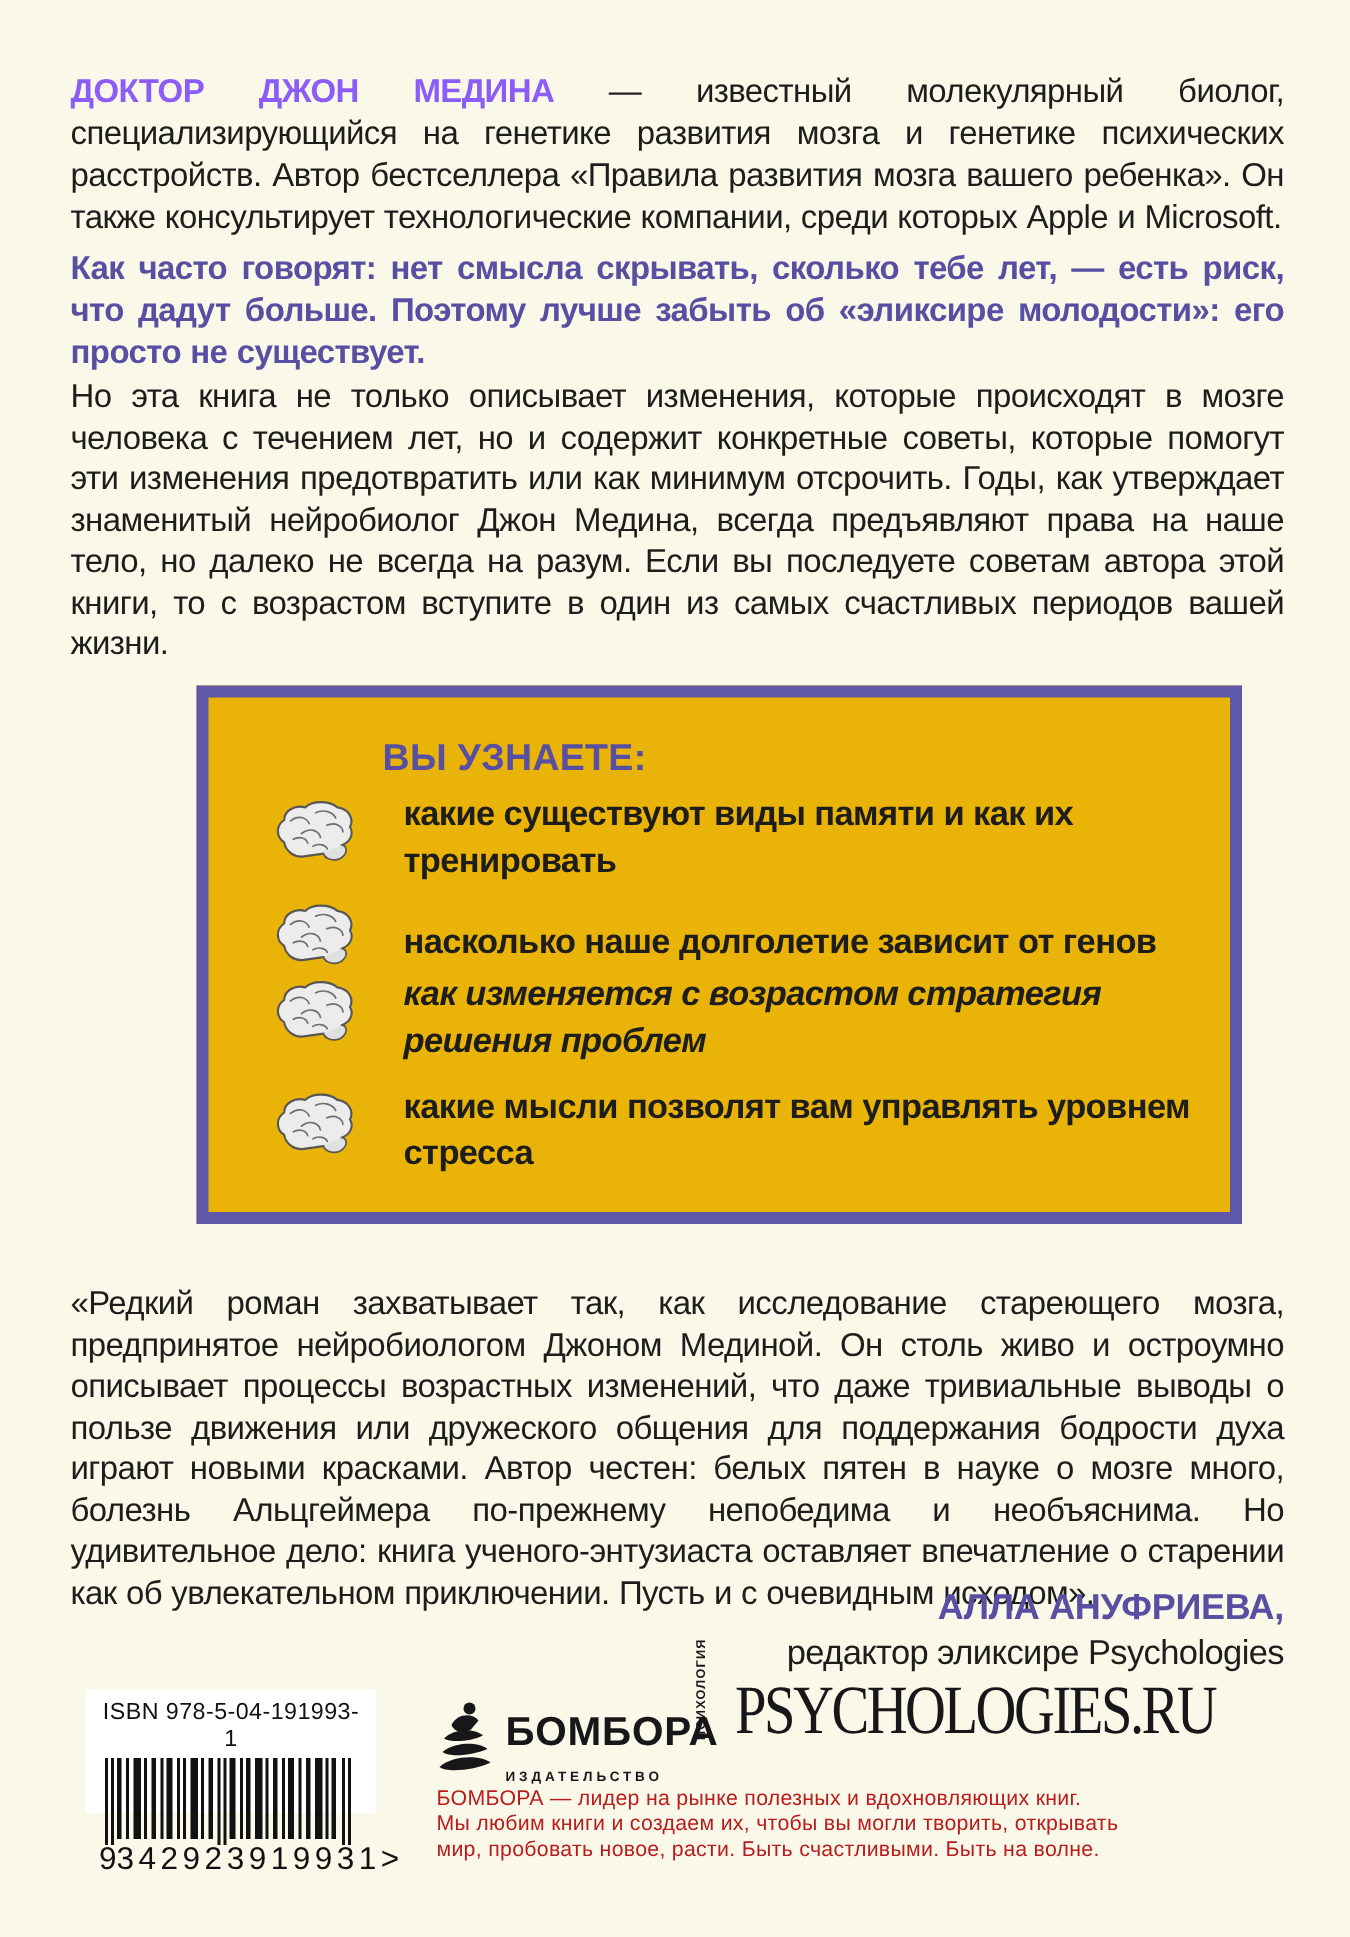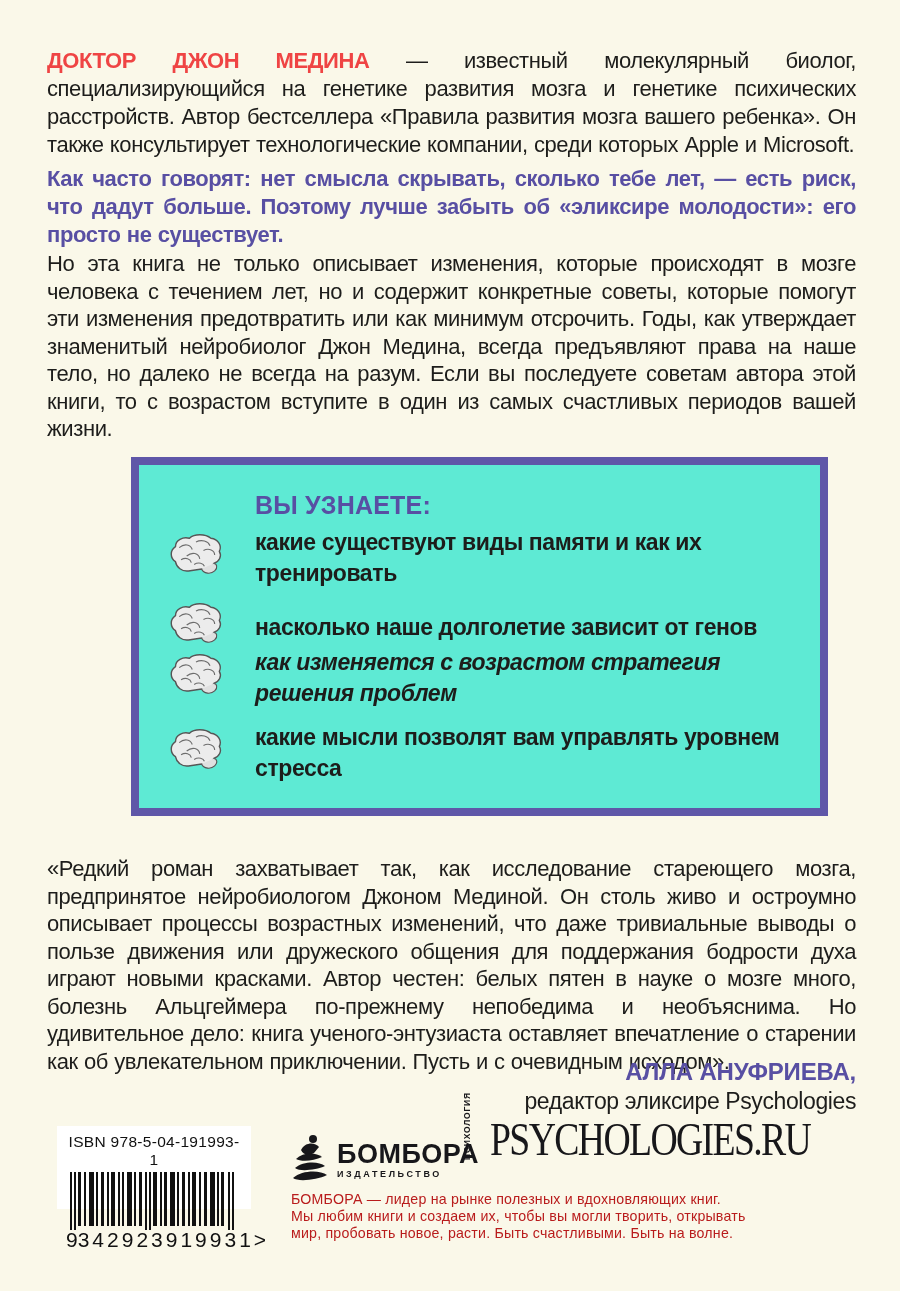--- a/index.html
+++ b/index.html
@@ -20,50 +20,50 @@
     position: absolute;
     left: 47px;
     right: 44px;
     text-align: justify;
     font-size: 22px;
     line-height: 28px;
     letter-spacing: -0.4px;
     word-spacing: 0.5px;
   }
   .intro { top: 47px; }
-  .purple { color: #ef4444; }
+  .purple { color: #8b5cf6; }
   .bold { font-weight: bold; }
   .tagline {
     top: 165px;
     color: #584fa3;
     font-weight: bold;
   }
   .description { top: 250px; line-height: 27.5px; }
 
   .learn-box {
     position: absolute;
     left: 131px;
     top: 457px;
     width: 697px;
     height: 359px;
     border: 8px solid #5f57a8;
-    background: #5eead4;
+    background: #eab308;
   }
   .learn-title {
     position: absolute;
     left: 116px;
     top: 26px;
     color: #584fa3;
     font-weight: bold;
     font-size: 25px;
     letter-spacing: 0.2px;
   }
   .learn-item {
     position: absolute;
-    left: 21px;
+    left: 35px;
     right: 18px;
     display: grid;
     grid-template-columns: 95px 1fr;
     align-items: center;
   }
   .learn-item .txt {
     font-weight: bold;
     font-size: 23px;
     line-height: 31px;
     letter-spacing: -0.4px;
@@ -122,21 +122,21 @@
 
   .publisher-logo {
     position: absolute;
     left: 289px;
     top: 1134px;
     display: flex;
     align-items: flex-start;
     gap: 8px;
   }
   .pub-name { font-weight: bold; font-size: 27px; letter-spacing: 0.5px; color: #17171a; line-height: 28px; margin-top: 6px; }
-  .pub-sub { font-weight: bold; font-size: 9px; letter-spacing: 2.6px; color: #17171a; margin-top: 1px; }
+  .pub-sub { font-weight: bold; font-size: 9px; letter-spacing: 2.6px; color: #17171a; margin-top: 11px; }
   .publisher-desc {
     position: absolute;
     left: 291px;
     top: 1191px;
     font-size: 14.2px;
     line-height: 16.8px;
     letter-spacing: 0.2px;
     color: #b91c1c;
   }
   .psych-logo {

